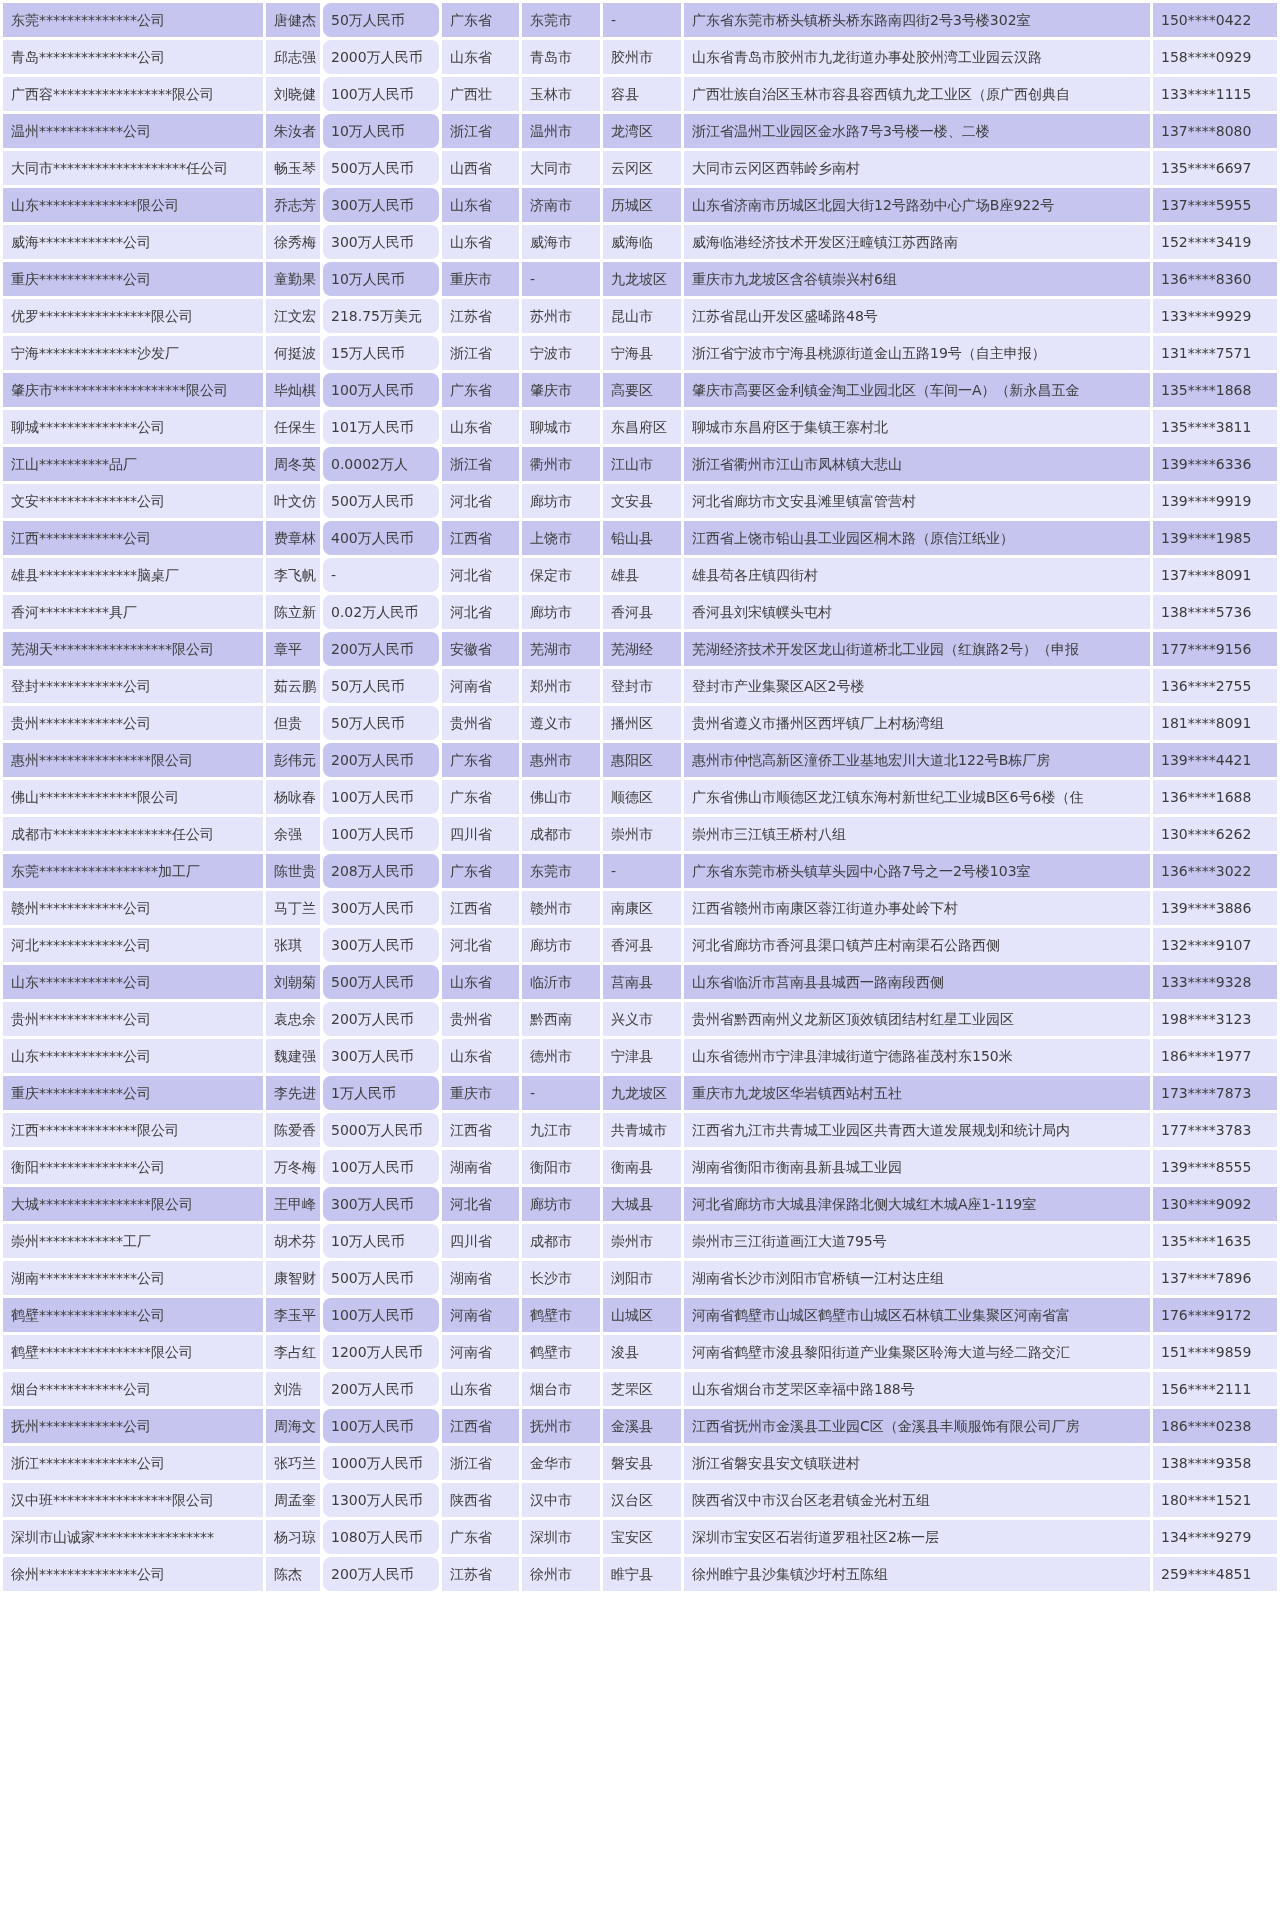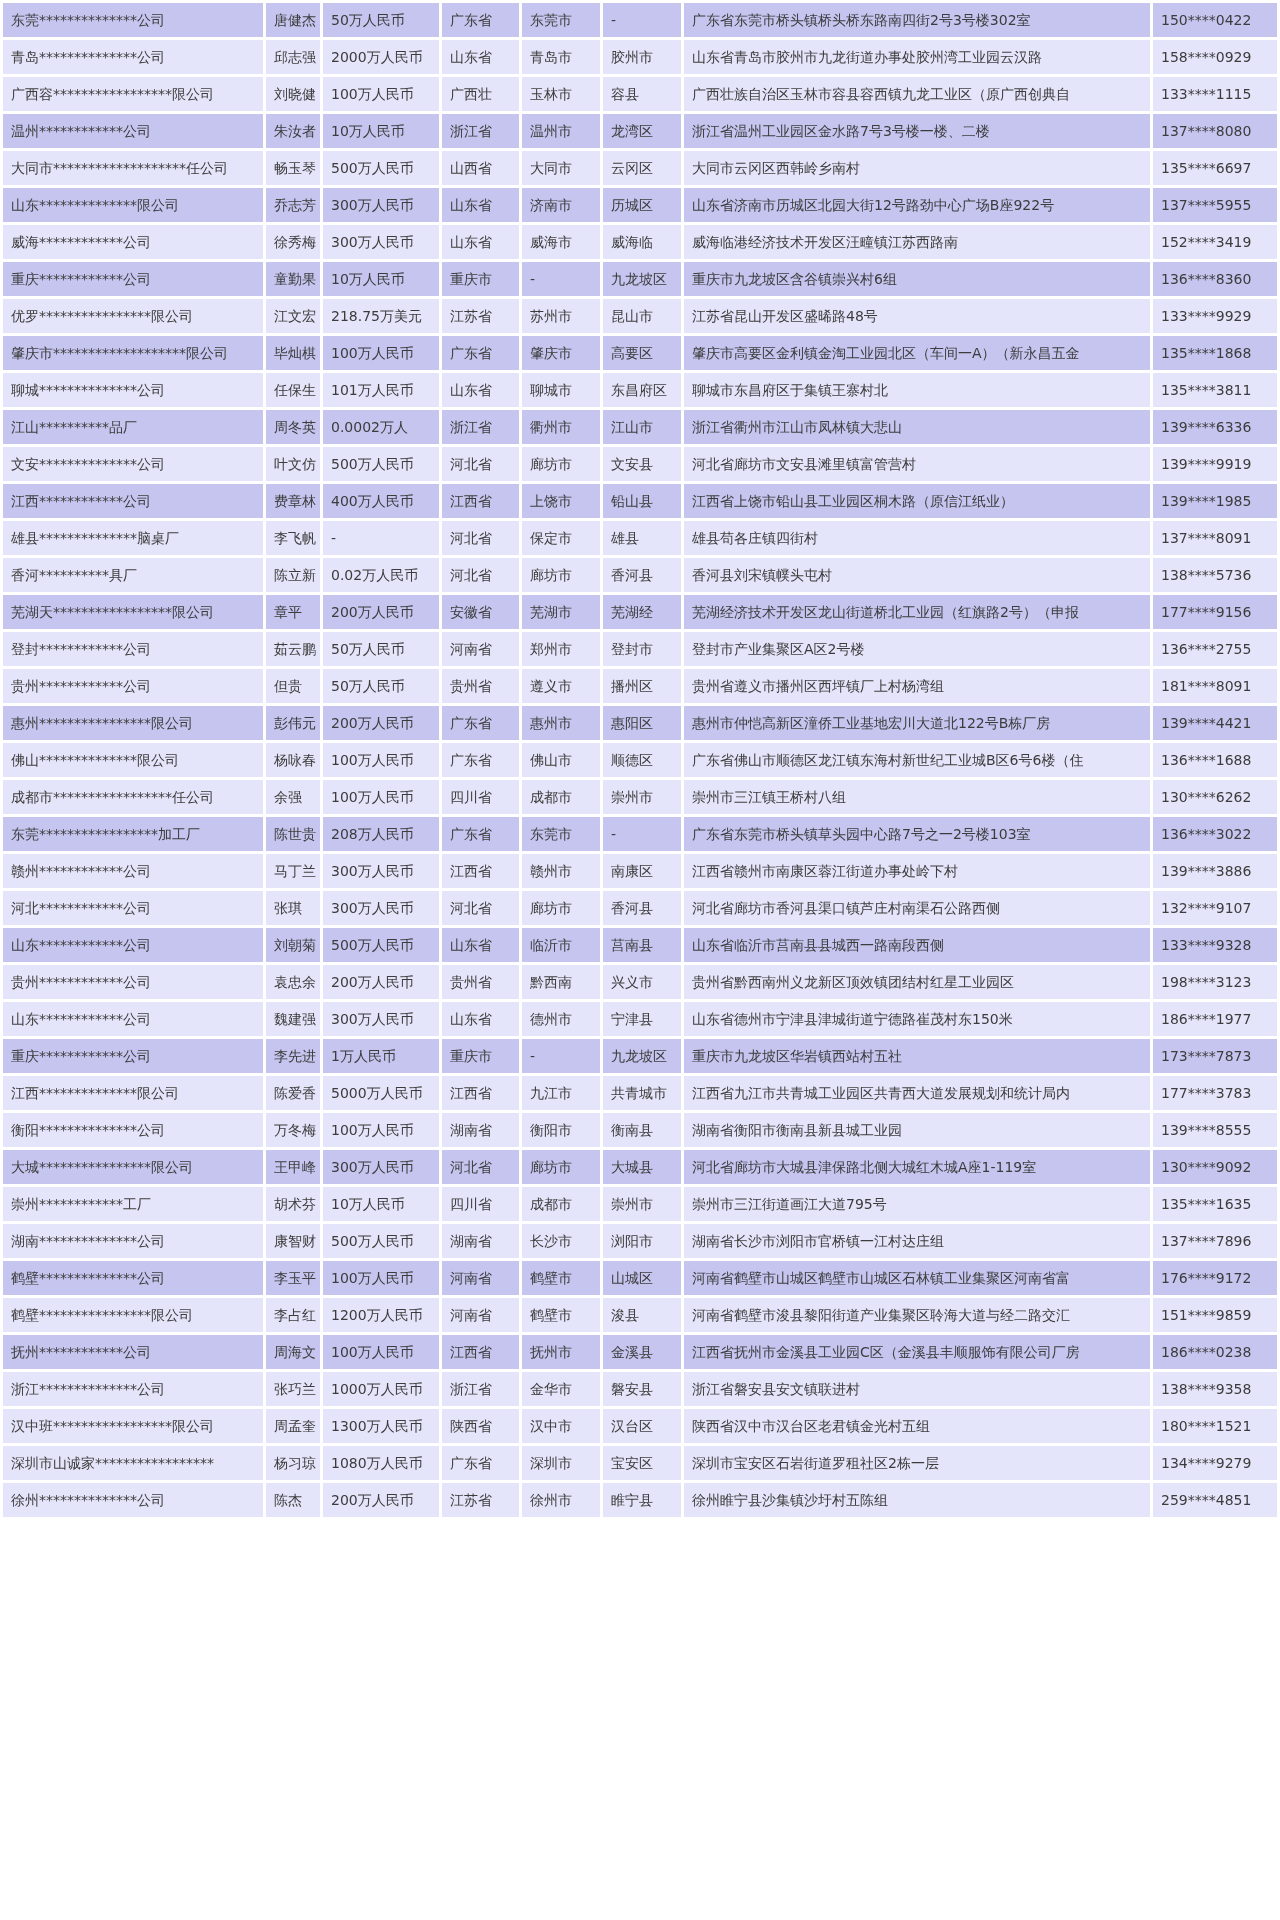--- a/index.html
+++ b/index.html
@@ -26,21 +26,21 @@
     padding:0 8px;
     font-size:14px;
     line-height:1.2;
     vertical-align:middle;
     white-space:nowrap;
     overflow:hidden;
     background:var(--row-light);
   }
   tr.dark td{background:var(--row-dark);}
   tr.light td{background:var(--row-light);}
-  td.c-capital{letter-spacing:0;}
+  td.c-capital{letter-spacing:0;border-radius:8px;}
 </style>
 </head>
 <body>
 
 <table class="registry">
   <colgroup>
     <col style="width:260px">
       <col style="width:54px">
       <col style="width:116px">
       <col style="width:77px">
@@ -133,20 +133,30 @@
       <tr class="light">
     <td class="c-company">优罗****************限公司</td>
     <td class="c-person">江文宏</td>
     <td class="c-capital">218.75万美元</td>
     <td class="c-province">江苏省</td>
     <td class="c-city">苏州市</td>
     <td class="c-district">昆山市</td>
     <td class="c-address">江苏省昆山开发区盛晞路48号</td>
     <td class="c-phone">133****9929</td>
   </tr>
+      <tr class="light">
+    <td class="c-company">宁海**************沙发厂</td>
+    <td class="c-person">何挺波</td>
+    <td class="c-capital">15万人民币</td>
+    <td class="c-province">浙江省</td>
+    <td class="c-city">宁波市</td>
+    <td class="c-district">宁海县</td>
+    <td class="c-address">浙江省宁波市宁海县桃源街道金山五路19号（自主申报）</td>
+    <td class="c-phone">131****7571</td>
+  </tr>
       <tr class="dark">
     <td class="c-company">肇庆市*******************限公司</td>
     <td class="c-person">毕灿棋</td>
     <td class="c-capital">100万人民币</td>
     <td class="c-province">广东省</td>
     <td class="c-city">肇庆市</td>
     <td class="c-district">高要区</td>
     <td class="c-address">肇庆市高要区金利镇金淘工业园北区（车间一A）（新永昌五金</td>
     <td class="c-phone">135****1868</td>
   </tr>
@@ -403,20 +413,30 @@
       <tr class="light">
     <td class="c-company">鹤壁****************限公司</td>
     <td class="c-person">李占红</td>
     <td class="c-capital">1200万人民币</td>
     <td class="c-province">河南省</td>
     <td class="c-city">鹤壁市</td>
     <td class="c-district">浚县</td>
     <td class="c-address">河南省鹤壁市浚县黎阳街道产业集聚区聆海大道与经二路交汇</td>
     <td class="c-phone">151****9859</td>
   </tr>
+      <tr class="light">
+    <td class="c-company">烟台************公司</td>
+    <td class="c-person">刘浩</td>
+    <td class="c-capital">200万人民币</td>
+    <td class="c-province">山东省</td>
+    <td class="c-city">烟台市</td>
+    <td class="c-district">芝罘区</td>
+    <td class="c-address">山东省烟台市芝罘区幸福中路188号</td>
+    <td class="c-phone">156****2111</td>
+  </tr>
       <tr class="dark">
     <td class="c-company">抚州************公司</td>
     <td class="c-person">周海文</td>
     <td class="c-capital">100万人民币</td>
     <td class="c-province">江西省</td>
     <td class="c-city">抚州市</td>
     <td class="c-district">金溪县</td>
     <td class="c-address">江西省抚州市金溪县工业园C区（金溪县丰顺服饰有限公司厂房</td>
     <td class="c-phone">186****0238</td>
   </tr>

